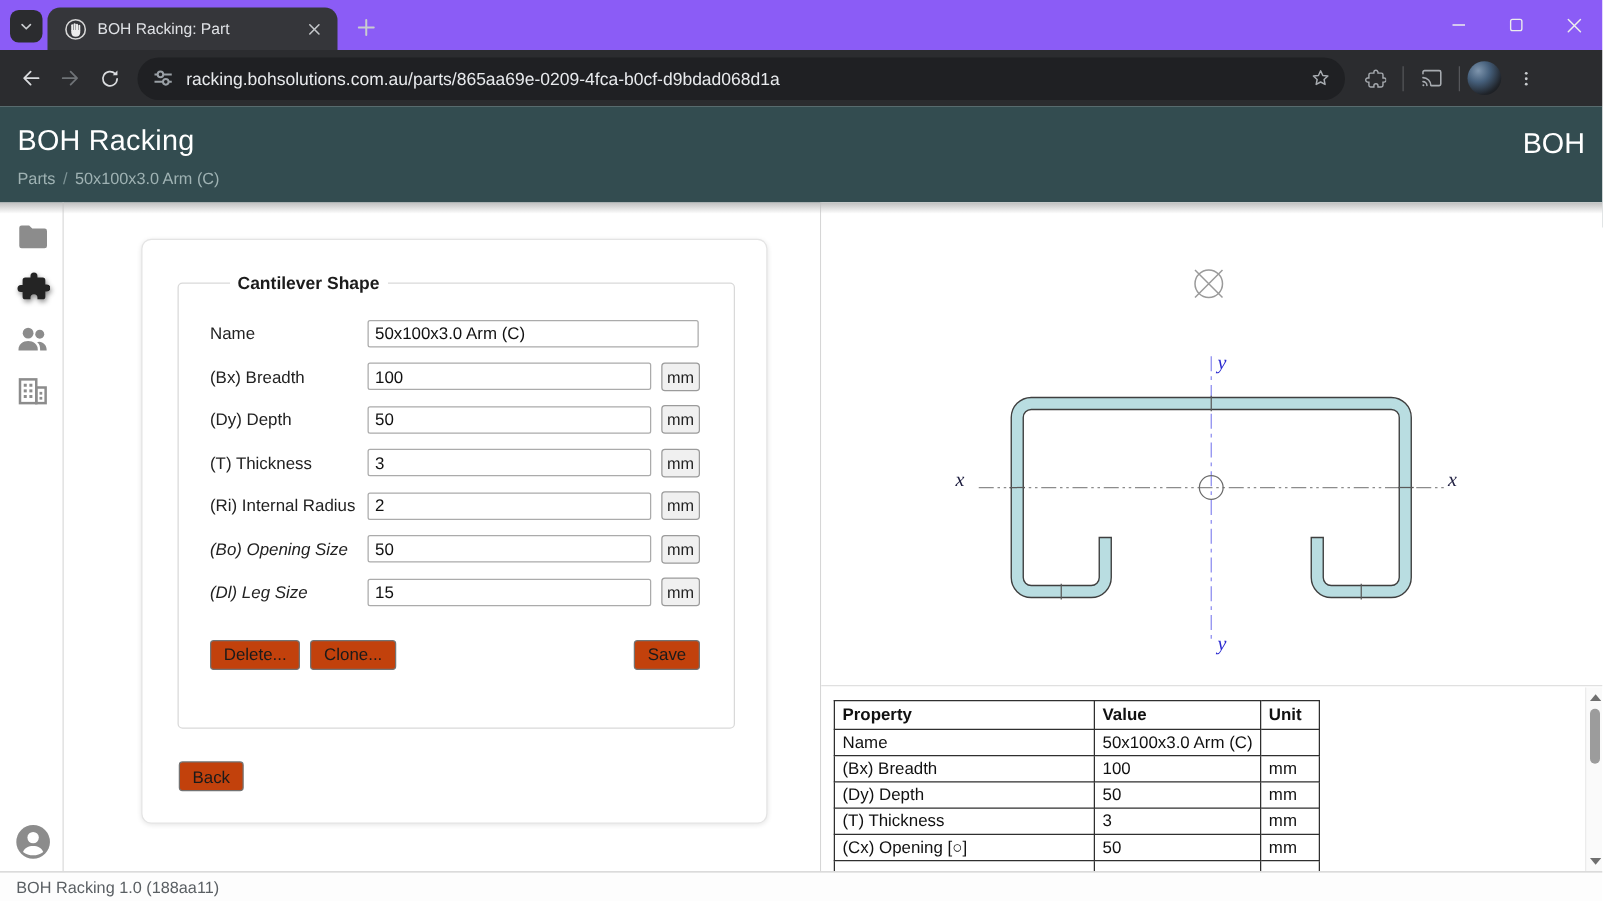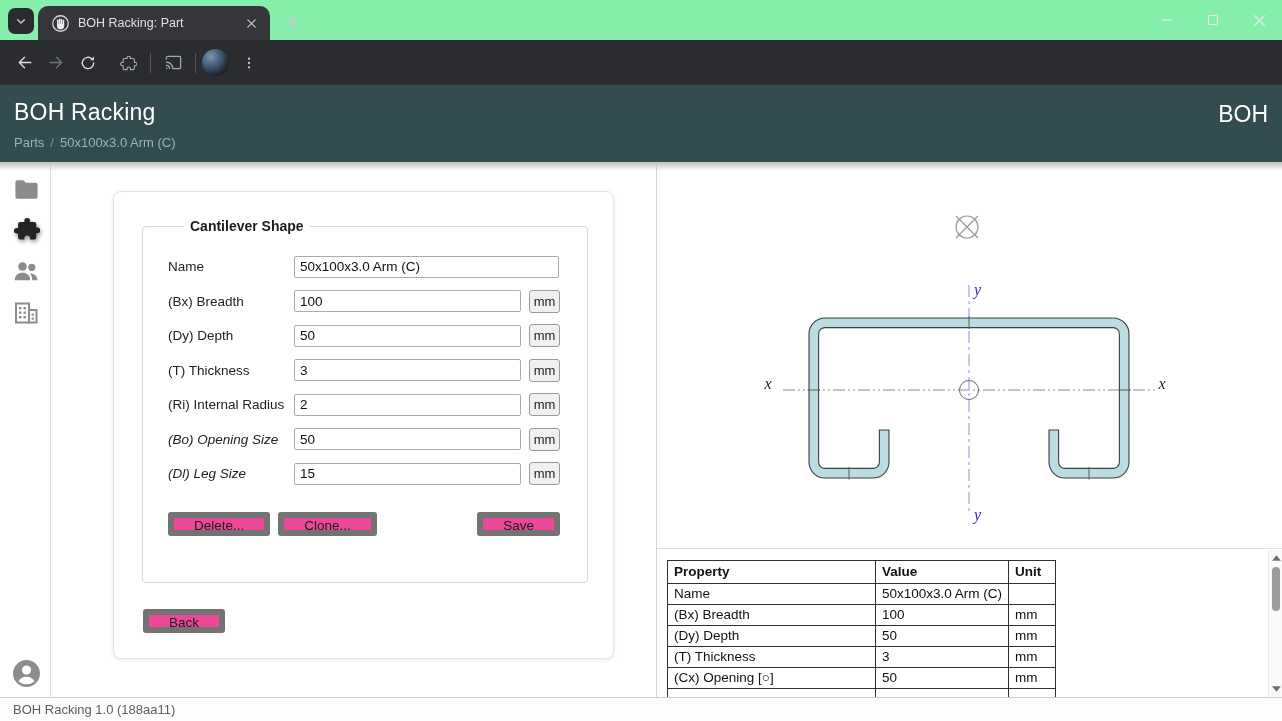--- a/index.html
+++ b/index.html
@@ -1,21 +1,21 @@
 <!DOCTYPE html>
 <html><head>
 <meta charset="utf-8">
 <style>
   * { box-sizing: border-box; margin: 0; padding: 0; }
   html,body { width:1282px; height:721px; overflow:hidden;
     font-family:"Liberation Sans", sans-serif; background:#fff; }
   .stage { position:relative; width:1282px; height:721px; background:#fff; }
 
   
-  .titlebar { position:absolute; left:0; top:0; width:1282px; height:40px; background:#86efac; }
+  .titlebar { position:absolute; left:0; top:0; width:1282px; height:40px; background:#8b5cf6; }
   .tabsearch-btn { position:absolute; left:8px; top:8px; width:26px; height:26px; border-radius:7px;
     background:#2b2c2f; display:flex; align-items:center; justify-content:center; cursor:pointer; }
   .tab { position:absolute; left:38px; top:6px; width:232px; height:34px; background:#35363a;
     border-radius:10px 10px 0 0; display:flex; align-items:center; padding:0 10px 0 14px; }
   .tab-favicon { width:17px; height:17px; margin-right:9px; flex:0 0 auto; }
   .tab-title { color:#dfe1e5; font-size:12.5px; white-space:nowrap; overflow:hidden; flex:1; }
   .tab-close { width:17px; height:17px; display:flex; align-items:center; justify-content:center;
     border-radius:50%; cursor:pointer; }
   .newtab-btn { position:absolute; left:280px; top:9px; width:26px; height:26px; display:flex;
     align-items:center; justify-content:center; cursor:pointer; }
@@ -63,22 +63,22 @@
   .frow label { flex:0 0 126px; font-size:13.5px; color:#222; }
   .frow label.it { font-style:italic; }
   .frow input { height:22px; border:1px solid #ababab; border-radius:2px; font-size:13.5px;
     padding:0 5px; color:#111; font-family:"Liberation Sans", sans-serif; background:#fff; }
   .frow input.wide { width:265px; }
   .frow input.num { width:227px; }
   .unit-btn { margin-left:8px; width:31px; height:23px; font-size:13px; color:#222;
     border:1px solid #9b9b9b; border-radius:3px; background:#f0f0f0; cursor:pointer;
     font-family:"Liberation Sans", sans-serif; }
   .btn-row { display:flex; margin-top:27px; }
-  .btn { height:24px; padding:0 20px; font-size:13.5px; color:#1a1a1a; border:6px solid #737373;
-    border-radius:3px; background:#ec4899; cursor:pointer; font-family:"Liberation Sans", sans-serif; }
+  .btn { height:24px; padding:0 10px; font-size:13.5px; color:#1a1a1a; border:1px solid #737373;
+    border-radius:3px; background:#c2410c; cursor:pointer; font-family:"Liberation Sans", sans-serif; }
   .btn + .btn { margin-left:8px; }
   .btn.save { margin-left:auto; }
   .back-btn { position:absolute; left:29px; top:417px; }
 
   
   .right-panel { position:absolute; left:657px; top:0; width:625px; height:535px; background:#fff; }
   .drawing { position:absolute; left:0; top:0; width:625px; height:386px; }
   .bottom-panel { position:absolute; left:0; top:386px; width:625px; height:149px;
     border-top:1px solid #e0e0e0; overflow:hidden; }
   table.props { border-collapse:collapse; position:absolute; left:10px; top:11px; background:#fff; }
@@ -163,20 +163,34 @@
     <div class="nav-btn">
       <svg width="19" height="19" viewBox="0 0 24 24">
           <path d="M4 12h14M12 5.5l6.5 6.5-6.5 6.5" stroke="#6f7377" stroke-width="1.8" fill="none" stroke-linecap="round" stroke-linejoin="round"></path>
         </svg>
     </div>
     <div class="nav-btn">
       <svg width="18" height="18" viewBox="0 0 24 24">
           <path d="M19.6 12a7.6 7.6 0 1 1-2.2-5.4" stroke="#dadcdf" stroke-width="1.8" fill="none" stroke-linecap="round"></path>
           <path d="M19.9 3.2v5h-5z" fill="#dadcdf"></path>
         </svg>
+    </div>
+    <div class="omnibox">
+      <svg width="17" height="17" viewBox="0 0 16 16">
+        <g stroke="#9aa0a6" stroke-width="1.5" fill="none">
+          <line x1="1.5" y1="5.2" x2="14.5" y2="5.2"></line>
+            <line x1="1.5" y1="10.8" x2="14.5" y2="10.8"></line>
+        </g>
+        <circle cx="6" cy="5.2" r="2.1" fill="#1f2023" stroke="#9aa0a6" stroke-width="1.5"></circle>
+        <circle cx="10" cy="10.8" r="2.1" fill="#1f2023" stroke="#9aa0a6" stroke-width="1.5"></circle>
+      </svg>
+      <span class="url">racking.bohsolutions.com.au/parts/865aa69e-0209-4fca-b0cf-d9bdad068d1a</span>
+      <svg width="19" height="19" viewBox="0 0 24 24">
+        <path d="M12 4.6l2.2 4.7 5.1.6-3.8 3.5 1 5L12 15.9l-4.5 2.5 1-5-3.8-3.5 5.1-.6z" fill="none" stroke="#a7abb0" stroke-width="1.5" stroke-linejoin="round"></path>
+      </svg>
     </div>
     <div class="nav-btn" style="margin-left:8px;">
       <svg width="18" height="18" viewBox="0 0 24 24">
         <path d="M13 3a2.2 2.2 0 0 0-2.2 2.2V6H7.3A1.8 1.8 0 0 0 5.5 7.8v3.4H4.3a2.2 2.2 0 1 0 0 4.4h1.2V19a1.8 1.8 0 0 0 1.8 1.8h3.5v-1.2a2.2 2.2 0 1 1 4.4 0v1.2h3.5A1.8 1.8 0 0 0 20.5 19v-3.4h1.2a2.2 2.2 0 1 0 0-4.4h-1.2V7.8A1.8 1.8 0 0 0 18.7 6h-3.5v-.8A2.2 2.2 0 0 0 13 3z" fill="none" stroke="#a7abb0" stroke-width="1.5"></path>
       </svg>
     </div>
     <div class="tb-sep"></div>
     <div class="nav-btn">
       <svg width="19" height="19" viewBox="0 0 24 24">
         <path d="M3 7.5V6a1.6 1.6 0 0 1 1.6-1.6h14.8A1.6 1.6 0 0 1 21 6v12a1.6 1.6 0 0 1-1.6 1.6h-7.9" fill="none" stroke="#a7abb0" stroke-width="1.6" stroke-linecap="round"></path>

